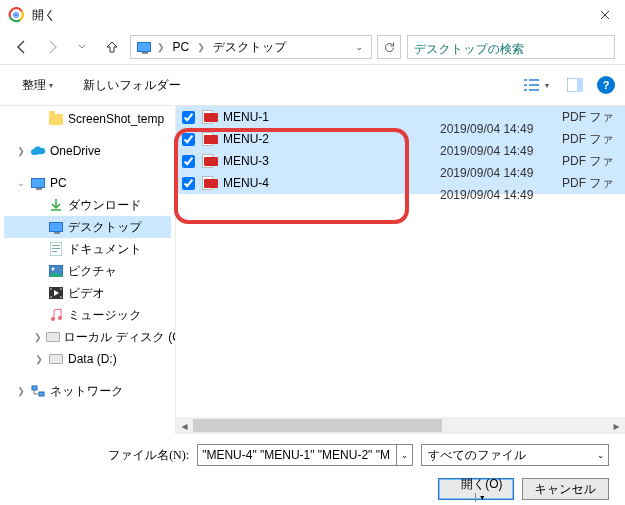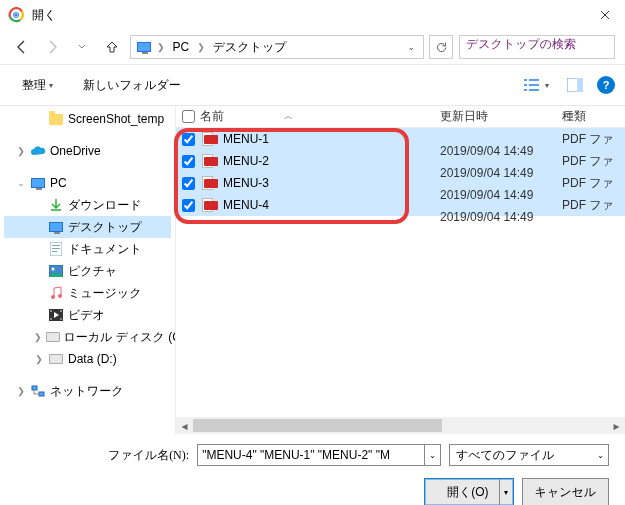--- a/index.html
+++ b/index.html
@@ -10,21 +10,21 @@
   .titlebar .close { width: 40px; height: 30px; display: flex; align-items: center; justify-content: center; }
   .navbar { display: flex; align-items: center; height: 34px; padding: 0 10px; gap: 6px; }
   .nav-btn { width: 24px; height: 24px; display: flex; align-items: center; justify-content: center; color: #777; }
   .nav-btn.active { color: #000; }
   .breadcrumb { flex: 1; display: flex; align-items: center; border: 1px solid #ccc; height: 24px; background: #fff; padding: 0 2px; }
   .bc-icon { width: 18px; height: 18px; margin: 0 2px; display:flex; align-items:center; justify-content:center;}
   .bc-seg { padding: 0 6px; }
   .bc-sep { color: #888; font-size: 9px; padding: 0 2px;}
   .bc-drop { padding: 0 6px; color: #444; font-size: 9px; margin-left: auto; }
   .refresh { width: 24px; height: 24px; border: 1px solid #ccc; display:flex;align-items:center;justify-content:center; margin-left: -1px;}
-  .search { width: 156px; height: 24px; border: 1px solid #ccc; display: flex; align-items: flex-start; padding: 0 6px; color: #701a75; }
+  .search { width: 208px; height: 24px; border: 1px solid #ccc; display: flex; align-items: flex-end; padding: 0 6px; color: #0f766e; }
   .toolbar { display: flex; align-items: center; height: 42px; border-top: 1px solid #e8e8e8; border-bottom: 1px solid #e8e8e8; padding: 0 10px 0 18px; gap: 4px; background: #fff; }
   .tb-item { padding: 2px 4px; display:flex; align-items:center; gap:3px;}
   .tb-caret { font-size: 8px; color: #555; }
   .tb-spacer { flex: 1; }
   .tb-right { display:flex; align-items:center; gap:10px;}
   .help-icon { width:18px;height:18px;border-radius:50%;background:#0078d4;color:#fff;display:flex;align-items:center;justify-content:center;font-weight:bold;font-size:11px;}
   .main { display: flex; height: 328px; }
   .tree { width: 175px; overflow: hidden; padding: 2px 4px; }
   .tree-item { display:flex; align-items:center; height:22px; padding-left: 12px; gap:4px; white-space: nowrap; }
   .tree-item.l2 { padding-left: 30px; }
@@ -56,23 +56,23 @@
   .highlight-box { position:absolute; left:-2px; top:22px; width:235px; height:96px; border:4px solid #e43b3b; border-radius:14px; pointer-events:none;}
   .hscroll { margin-top:auto; height:17px; background:#f0f0f0; display:flex; align-items:center;}
   .hscroll .arr{width:17px;height:17px;display:flex;align-items:center;justify-content:center;color:#666;background:#f0f0f0;}
   .hscroll .track{flex:1;position:relative;height:17px;}
   .hscroll .thumb{position:absolute;left:0;top:2px;width:60%;height:13px;background:#cdcdcd;}
   .footer { padding: 10px 16px 12px 16px; }
   .file-row { display:flex; align-items:center; gap:8px; margin-bottom:12px; padding-left: 92px;}
   .file-label { font-size:12px;font-family:Liberation Serif, serif; }
   .file-input { flex:1; height:22px; border:1px solid #888; padding:0 4px; display:flex; align-items:center; overflow:hidden; white-space:nowrap;}
   .file-drop { width:16px; height:22px; border:1px solid #888; border-left:none; display:flex;align-items:center;justify-content:center; font-size:8px;}
-  .type-select { width:160px; height:22px; border:1px solid #888; display:flex;align-items:center;justify-content:space-between;padding:0 4px 0 6px;}
+  .type-select { width:188px; height:22px; border:1px solid #888; display:flex;align-items:center;justify-content:space-between;padding:0 4px 0 6px;}
   .btn-row { display:flex; justify-content:flex-end; gap:8px;}
-  .btn { height:28px; border:1px solid #888; background:#e9e9e9; display:flex;align-items:center;justify-content:center;padding:0 12px;}
+  .btn { height:22px; border:1px solid #888; background:#e9e9e9; display:flex;align-items:center;justify-content:center;padding:0 12px;flex-direction:column;}
   .btn.split { padding-right:0;}
   .btn.split .main-lbl{padding:0 10px;}
   .btn.split .drop{width:14px;border-left:1px solid #888;height:100%;display:flex;align-items:center;justify-content:center;font-size:8px;}
   .btn.primary { border:1px solid #2a7ac1; box-shadow:0 0 0 1px #7abfff inset;}
 </style>
 </head>
 <body>
 
 <div class="titlebar">
   <span class="icon">
@@ -229,43 +229,43 @@
             <rect width="14" height="12" fill="#48c" stroke="#26a"></rect>
             <circle cx="4" cy="4" r="1.5" fill="#ffe"></circle>
             <path d="M0 12l5-5 4 3 2-2 3 4z" fill="#2a7"></path>
           </svg>
         </span>
         <span>ピクチャ</span>
       </div>
     <div class="tree-item l2">
         <span class="exp blank">▸</span>
         <span class="ico">
-          <svg width="12" height="14" viewBox="0 0 12 14">
-            <path d="M4 11V2l7-1v9" stroke="#e67" fill="none"></path>
-            <circle cx="3" cy="11" r="2" fill="#e67"></circle>
-            <circle cx="10" cy="10" r="2" fill="#e67"></circle>
-          </svg>
-        </span>
-        <span>ミュージック</span>
-      </div>
-    <div class="tree-item l2">
-        <span class="exp blank">▸</span>
-        <span class="ico">
           <svg width="14" height="12" viewBox="0 0 14 12">
             <rect width="14" height="12" fill="#333"></rect>
             <rect x="1" y="1" width="2" height="2" fill="#888"></rect>
             <rect x="1" y="9" width="2" height="2" fill="#888"></rect>
             <rect x="11" y="1" width="2" height="2" fill="#888"></rect>
             <rect x="11" y="9" width="2" height="2" fill="#888"></rect>
             <path d="M5 3l5 3-5 3z" fill="#fff"></path>
           </svg>
         </span>
         <span>ビデオ</span>
       </div>
     <div class="tree-item l2">
+        <span class="exp blank">▸</span>
+        <span class="ico">
+          <svg width="12" height="14" viewBox="0 0 12 14">
+            <path d="M4 11V2l7-1v9" stroke="#e67" fill="none"></path>
+            <circle cx="3" cy="11" r="2" fill="#e67"></circle>
+            <circle cx="10" cy="10" r="2" fill="#e67"></circle>
+          </svg>
+        </span>
+        <span>ミュージック</span>
+      </div>
+    <div class="tree-item l2">
         <span class="exp">❯</span>
         <span class="ico">
           <span class="drive-ico"></span>
         </span>
         <span>ローカル ディスク (C:)</span>
       </div>
     <div class="tree-item l2">
         <span class="exp">❯</span>
         <span class="ico">
           <span class="drive-ico"></span>
@@ -280,31 +280,20 @@
             <rect x="1" y="1" width="5" height="4" fill="#4da6ff" stroke="#26a"></rect>
             <rect x="8" y="7" width="5" height="4" fill="#4da6ff" stroke="#26a"></rect>
             <path d="M3 5v4h6" stroke="#888" fill="none"></path>
           </svg>
         </span>
         <span>ネットワーク</span>
       </div>
   </div>
 
   <div class="list-pane">
-    <div class="col-head">
-      <div class="col-chk">
-          <input type="checkbox" style="">
-        </div>
-      <div class="col-name">
-          <span>名前</span>
-          <span class="hdr-caret">︿</span>
-        </div>
-      <div class="col-date">更新日時</div>
-      <div class="col-type">種類</div>
-    </div>
     <div class="rows" id="rows">
         <div class="row">
           <div class="col-chk">
             <input type="checkbox" checked="" style="">
           </div>
           <div class="fname">
             <span class="pdf-ico">
               <span class="pg"></span>
               <span class="bd"></span>
             </span>

